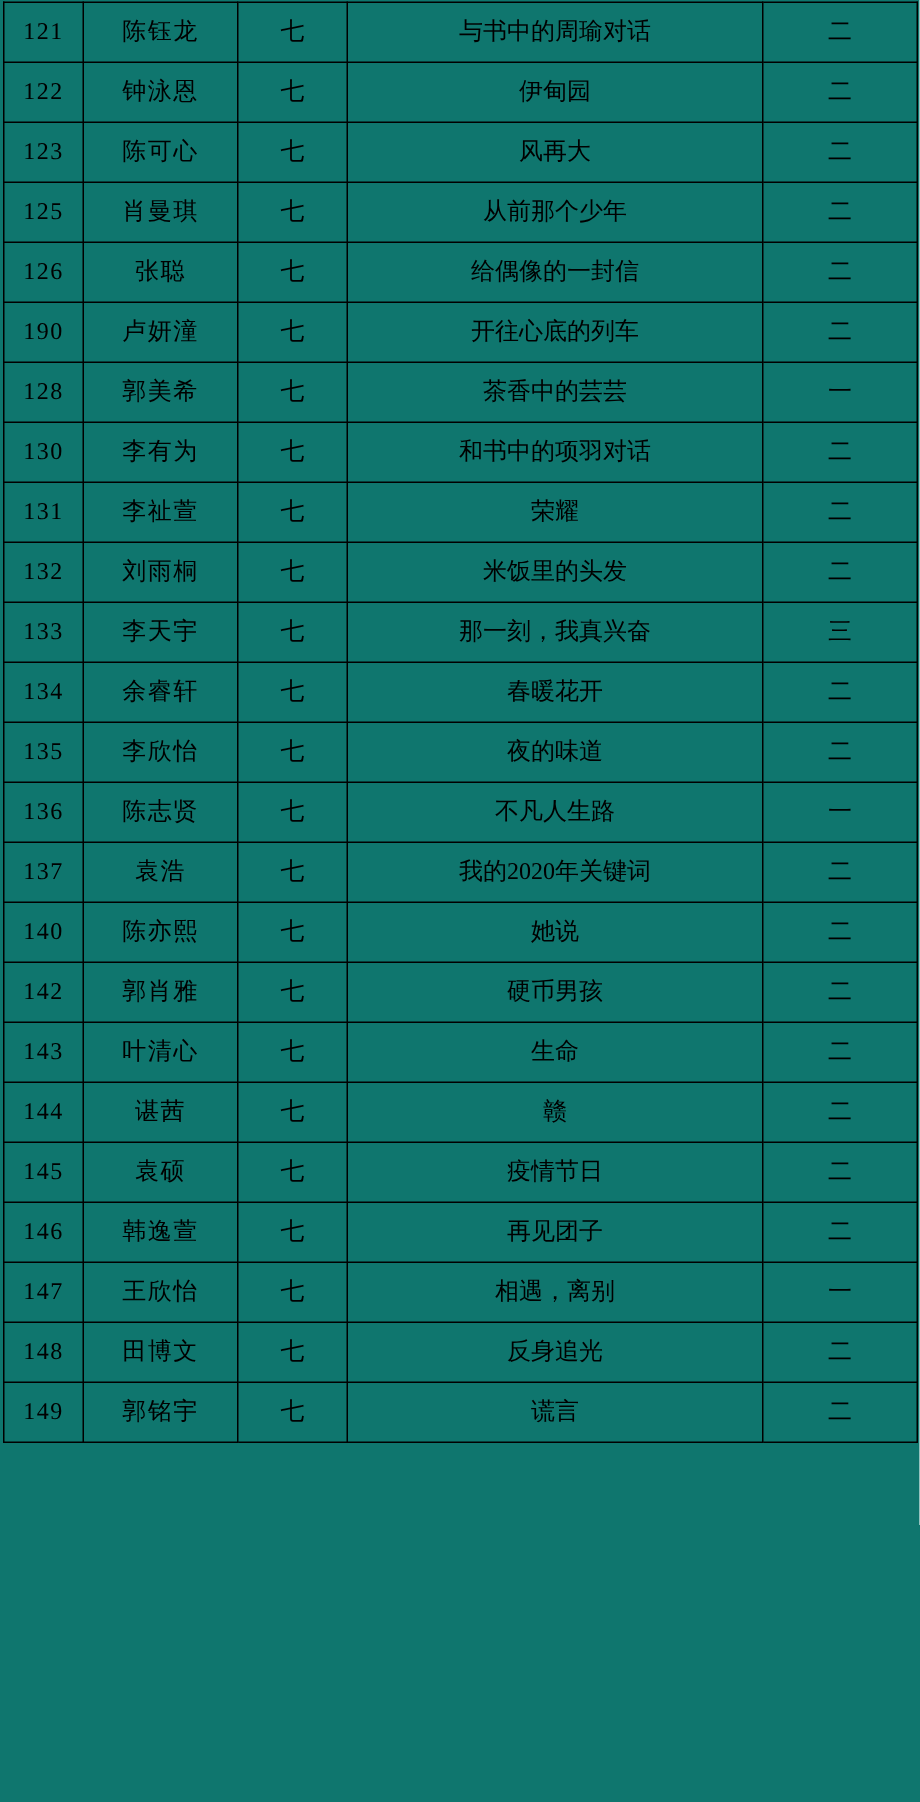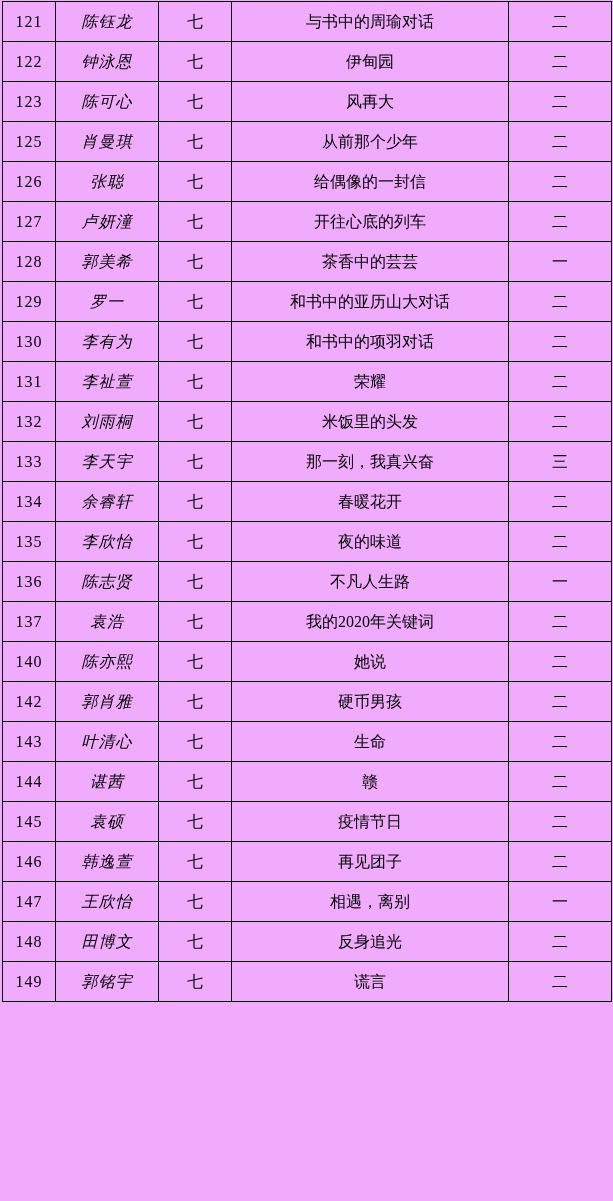--- a/index.html
+++ b/index.html
@@ -3,21 +3,21 @@
 <meta charset="utf-8">
 <style>
   html, body {
     margin: 0;
     padding: 0;
     background: #ffffff;
   }
   .page {
     width: 613px;
     height: 1201px;
-    background: #f0abfc;
+    background: #0f766e;
     overflow: hidden;
     font-family: "Liberation Serif", "DejaVu Serif", serif;
     color: #000000;
   }
   table.roster {
     border-collapse: collapse;
     table-layout: fixed;
     margin-left: 2px;
     margin-top: 1px;
     width: 609px;
@@ -32,21 +32,20 @@
     padding: 0 2px;
     overflow: hidden;
     white-space: nowrap;
   }
   td.num-cell {
     font-size: 15px;
     letter-spacing: 1px;
   }
   td.name-cell {
     letter-spacing: 1px;
-    font-style: italic;
   }
 </style>
 </head>
 <body>
 
 <div class="page">
   <table class="roster">
     <colgroup>
       <col style="width:53px">
       <col style="width:103px">
@@ -84,39 +83,32 @@
     <td class="award-cell">二</td>
   </tr>
         <tr>
     <td class="num-cell">126</td>
     <td class="name-cell">张聪</td>
     <td class="grade-cell">七</td>
     <td class="title-cell">给偶像的一封信</td>
     <td class="award-cell">二</td>
   </tr>
         <tr>
-    <td class="num-cell">127</td>
+    <td class="num-cell">190</td>
     <td class="name-cell">卢妍潼</td>
     <td class="grade-cell">七</td>
     <td class="title-cell">开往心底的列车</td>
     <td class="award-cell">二</td>
   </tr>
         <tr>
     <td class="num-cell">128</td>
     <td class="name-cell">郭美希</td>
     <td class="grade-cell">七</td>
     <td class="title-cell">茶香中的芸芸</td>
     <td class="award-cell">一</td>
-  </tr>
-        <tr>
-    <td class="num-cell">129</td>
-    <td class="name-cell">罗一</td>
-    <td class="grade-cell">七</td>
-    <td class="title-cell">和书中的亚历山大对话</td>
-    <td class="award-cell">二</td>
   </tr>
         <tr>
     <td class="num-cell">130</td>
     <td class="name-cell">李有为</td>
     <td class="grade-cell">七</td>
     <td class="title-cell">和书中的项羽对话</td>
     <td class="award-cell">二</td>
   </tr>
         <tr>
     <td class="num-cell">131</td>

